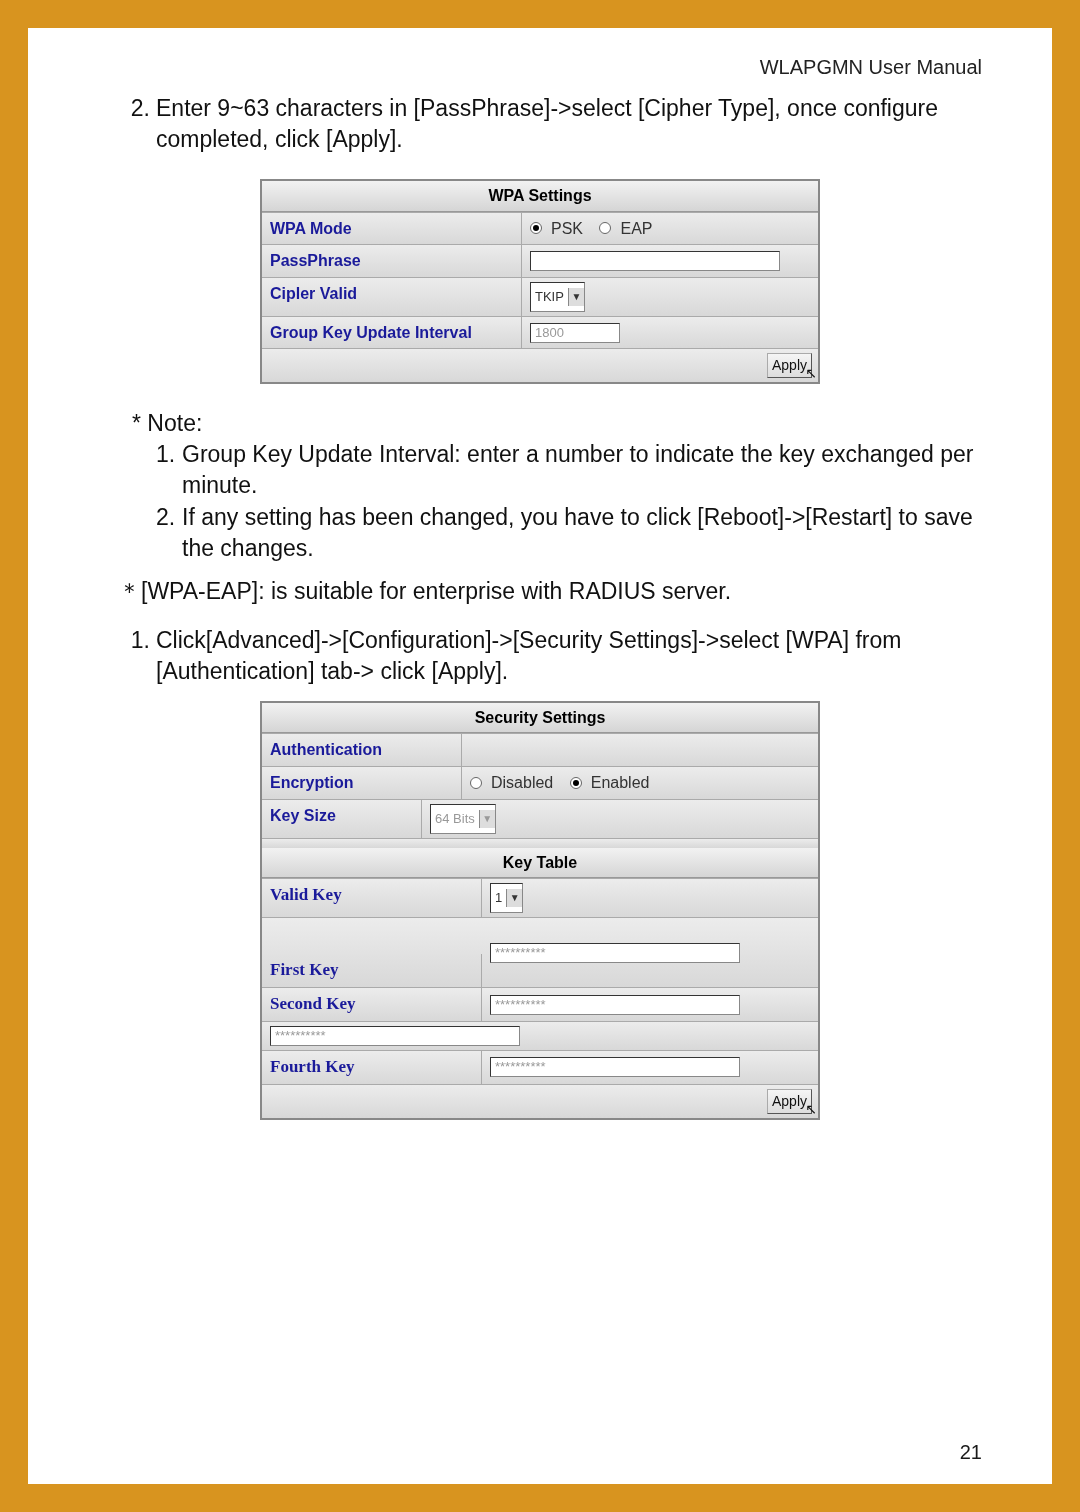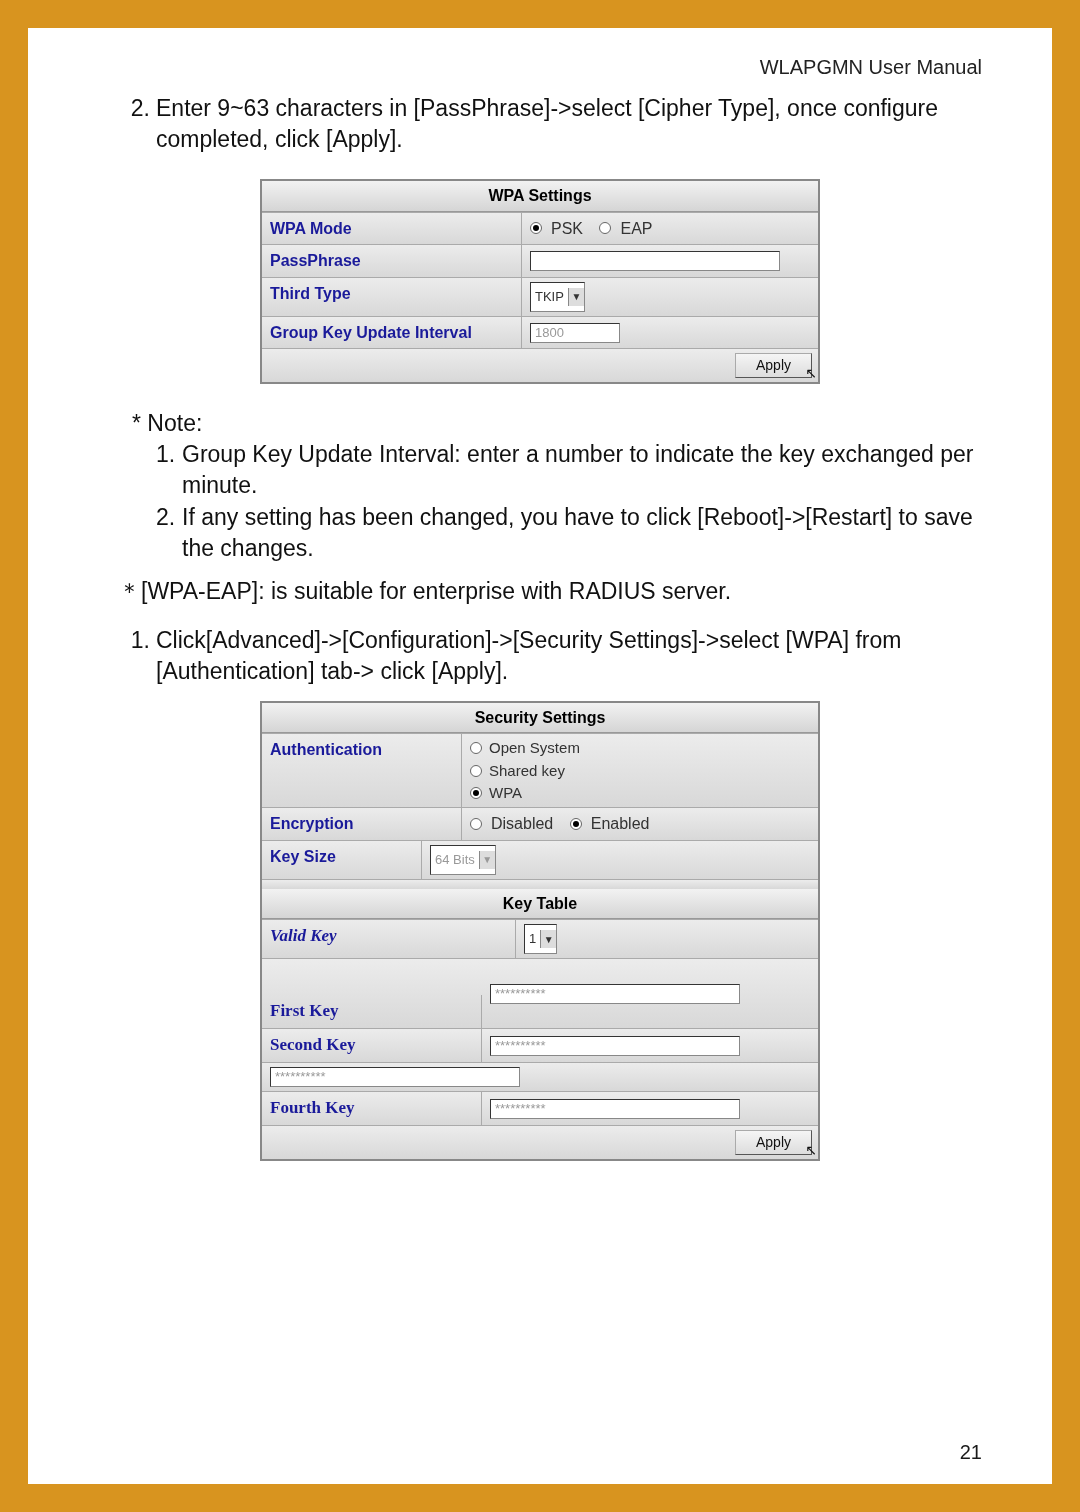--- a/index.html
+++ b/index.html
@@ -127,21 +127,21 @@
   .apply-row {
     border-top:1px solid #aaa;
     background: linear-gradient(#ececec,#d8d8d8);
     display:flex;
     justify-content:flex-end;
     padding:4px 6px;
   }
   .apply-btn {
     background: linear-gradient(#f5f5f5,#ddd);
     border:1px outset #aaa;
-    padding:2px 20px;
+    padding:2px 4px;
     font-size:14px;
     position:relative;
     display:inline-block;
   }
   .cursor {
     position:absolute;
     right:-6px; bottom:-6px;
     font-size:14px;
   }
   .radio-col { display:flex; flex-direction:column; gap:2px; font-size:15px; }
@@ -180,21 +180,21 @@
           <span>EAP</span>
         </div>
       </div>
       <div class="settings-row">
         <div class="settings-label">PassPhrase</div>
         <div class="settings-val">
           <div class="txt-input w-wide"></div>
         </div>
       </div>
       <div class="settings-row">
-        <div class="settings-label">Third Type</div>
+        <div class="settings-label">Cipler Valid</div>
         <div class="settings-val">
           <div class="select-box">
             <span>TKIP</span>
             <div class="select-arrow">▼</div>
           </div>
         </div>
       </div>
       <div class="settings-row">
         <div class="settings-label">Group Key Update Interval</div>
         <div class="settings-val">
@@ -223,36 +223,20 @@
 
     <div class="step">
       <div class="step-num">1.</div>
       <div class="step-txt">Click[Advanced]-&gt;[Configuration]-&gt;[Security Settings]-&gt;select [WPA] from [Authentication] tab-&gt; click [Apply].</div>
     </div>
 
     <div class="settings-box" style="margin-top:14px;">
       <div class="settings-title">Security Settings</div>
       <div class="settings-row">
         <div class="settings-label" style="width:200px;">Authentication</div>
-        <div class="settings-val">
-          <div class="radio-col">
-            <div>
-                <span class="radio"></span>
-                <span>Open System</span>
-              </div>
-            <div>
-                <span class="radio"></span>
-                <span>Shared key</span>
-              </div>
-            <div>
-                <span class="radio sel"></span>
-                <span>WPA</span>
-              </div>
-          </div>
-        </div>
       </div>
       <div class="settings-row">
         <div class="settings-label" style="width:200px;">Encryption</div>
         <div class="settings-val">
           <span class="radio"></span>
           <span>Disabled</span>
           &nbsp;
           <span class="radio sel"></span>
           <span>Enabled</span>
         </div>
@@ -262,21 +246,21 @@
         <div class="settings-val">
           <div class="select-box disabled-select">
             <span>64 Bits</span>
             <div class="select-arrow">▼</div>
           </div>
         </div>
       </div>
       <div style="height:10px;background:linear-gradient(#ececec,#d8d8d8);border-top:1px solid #aaa;"></div>
       <div class="settings-title">Key Table</div>
       <div class="settings-row">
-        <div class="settings-label serif" style="width:254px;font-style:italic;">Valid Key</div>
+        <div class="settings-label serif" style="width:220px;">Valid Key</div>
         <div class="settings-val">
           <div class="select-box">
             <span>1</span>
             <div class="select-arrow">▼</div>
           </div>
         </div>
       </div>
       <div class="settings-row">
         <div class="settings-label serif" style="width:220px;margin-top:36px;">First Key</div>
         <div class="settings-val">

